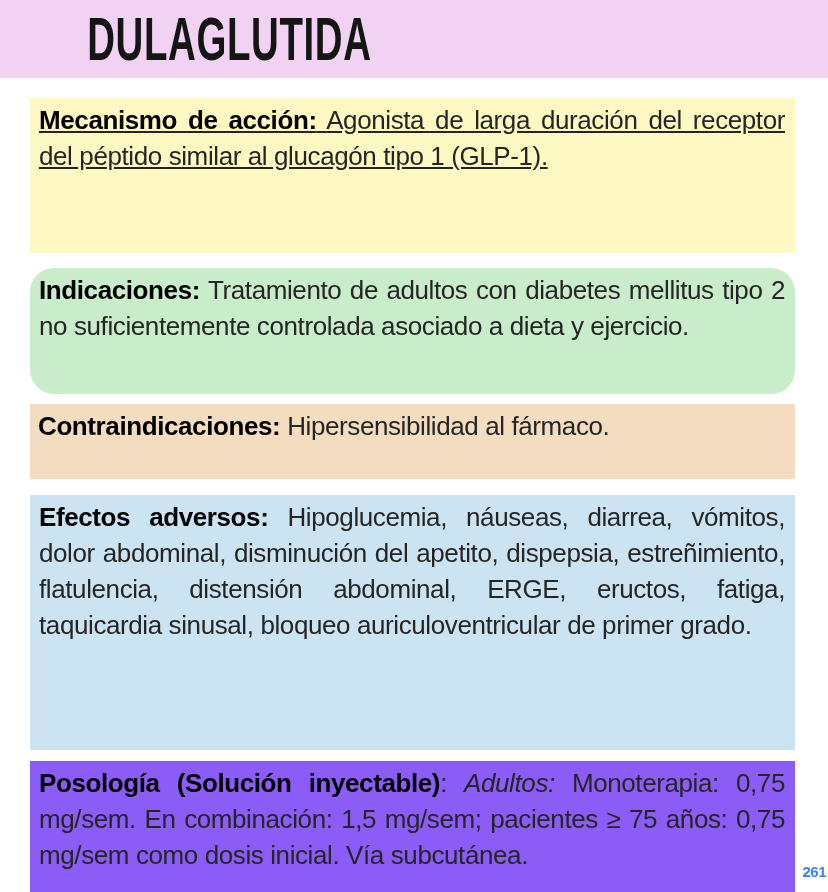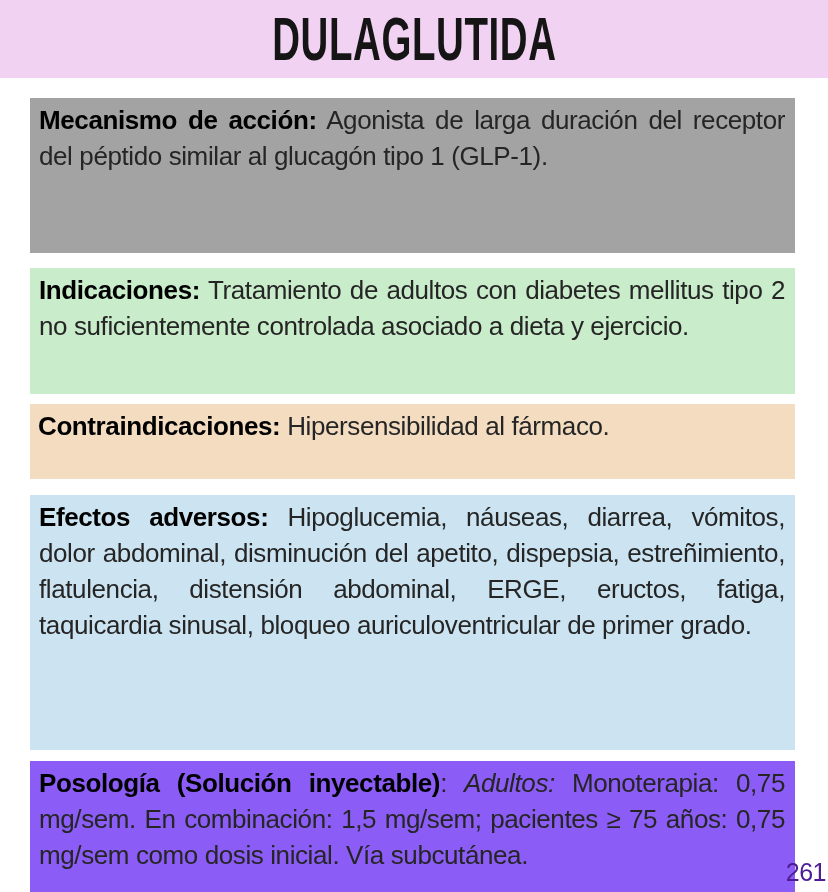--- a/index.html
+++ b/index.html
@@ -14,21 +14,21 @@
     overflow: hidden;
     font-family: "Liberation Sans", sans-serif;
     color: #222222;
   }
   .header {
     width: 828px;
     height: 78px;
     background: #f2d2f2;
     display: flex;
     align-items: center;
-    justify-content: center;
+    justify-content: flex-start;
   }
   .title {
     font-size: 62px;
     font-weight: 700;
     color: #151515;
     letter-spacing: 1px;
     white-space: nowrap;
     transform: scaleX(0.62);
     transform-origin: center center;
     line-height: 1;
@@ -51,40 +51,40 @@
   .s-mecanismo        { margin-top: 20px; height: 155px; background: #d2cfeb; }
   .s-indicaciones     { margin-top: 15px; height: 126px; background: #c9ecca; }
   .s-contraindicaciones { margin-top: 10px; height: 75px;  background: #f3dcc0; }
   .s-efectos          { margin-top: 16px; height: 255px; background: #cce4f1; }
   .s-posologia        { margin-top: 11px; height: 169px; background: #edd0ed; }
   .subject-italic { font-style: italic; }
   .page-number {
     position: absolute;
     top: 858px;
     right: 2px;
-    font-size: 25px;
+    font-size: 15px;
     line-height: 28px;
-    font-weight: 400;
-    color: #4c1d95;
+    font-weight: 700;
+    color: #3b82f6;
     letter-spacing: -0.5px;
   }
 </style>
 </head>
 <body>
 
 <div class="header" style="background-color: rgb(242, 210, 242);">
   <div class="title">DULAGLUTIDA</div>
 </div>
 
-<div class="section s-mecanismo" style="background-color: #a3a3a3;">
+<div class="section s-mecanismo" style="background-color: #fef9c3; text-decoration: underline;">
   <b>Mecanismo de acción:</b>
   <span>Agonista de larga duración del receptor del péptido similar al glucagón tipo 1 (GLP-1).</span>
 </div>
 
-<div class="section s-indicaciones" style="background-color: rgb(201, 236, 202);">
+<div class="section s-indicaciones" style="background-color: rgb(201, 236, 202); border-radius: 24px;">
   <b>Indicaciones:</b>
   <span>Tratamiento de adultos con diabetes mellitus tipo 2 no suficientemente controlada asociado a dieta y ejercicio.</span>
 </div>
 
 <div class="section s-contraindicaciones" style="background-color: rgb(243, 220, 192); padding-left: 8px;">
   <b>Contraindicaciones:</b>
   <span>Hipersensibilidad al fármaco.</span>
 </div>
 
 <div class="section s-efectos" style="background-color: rgb(204, 228, 241);">

